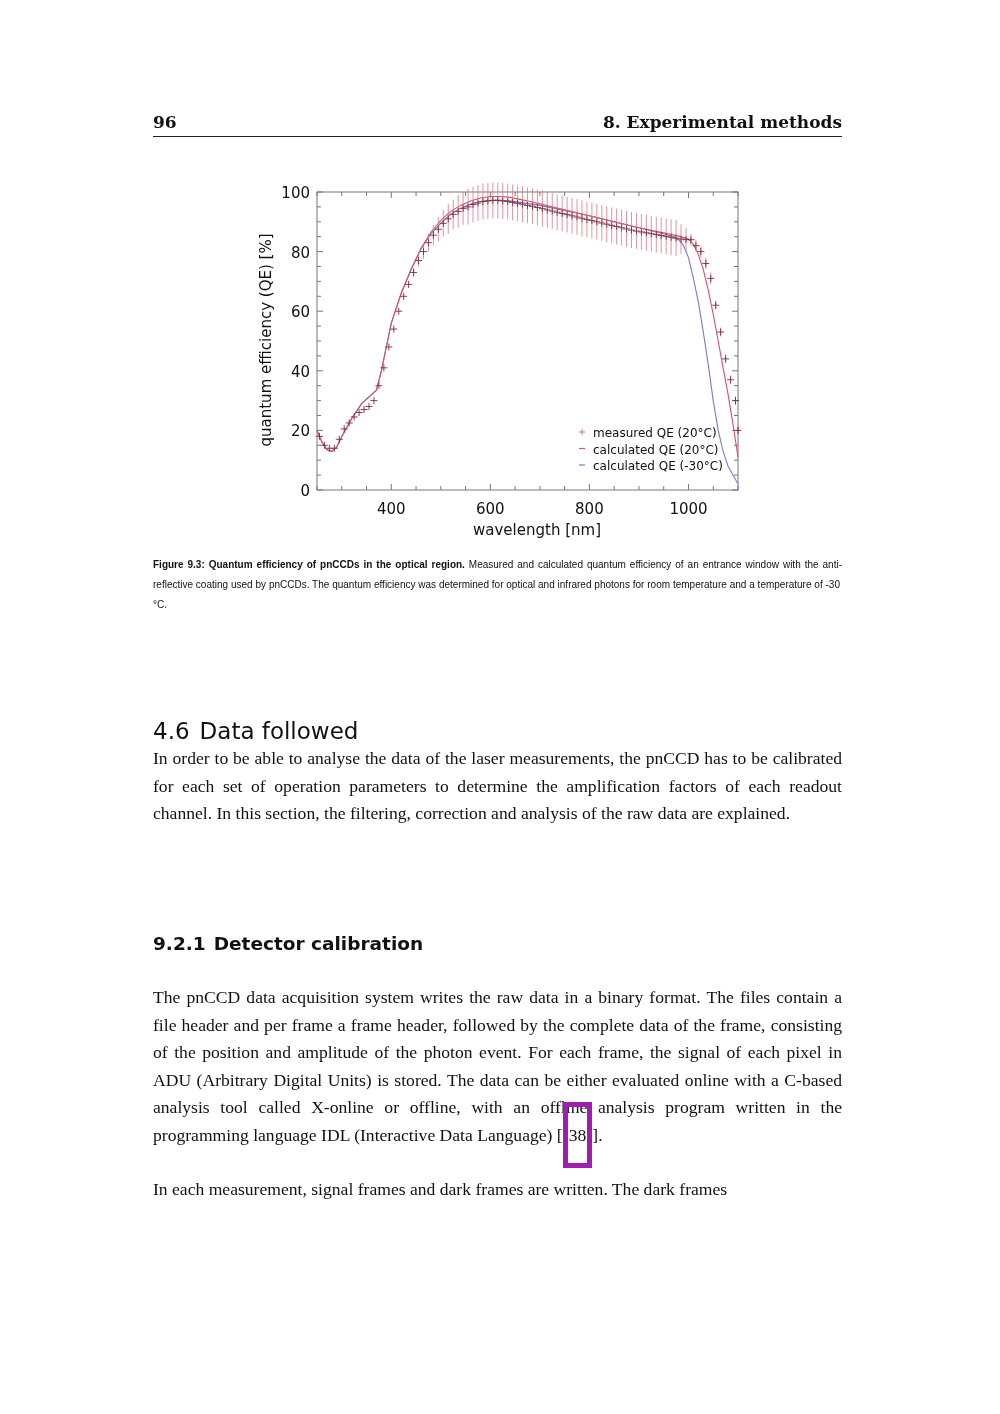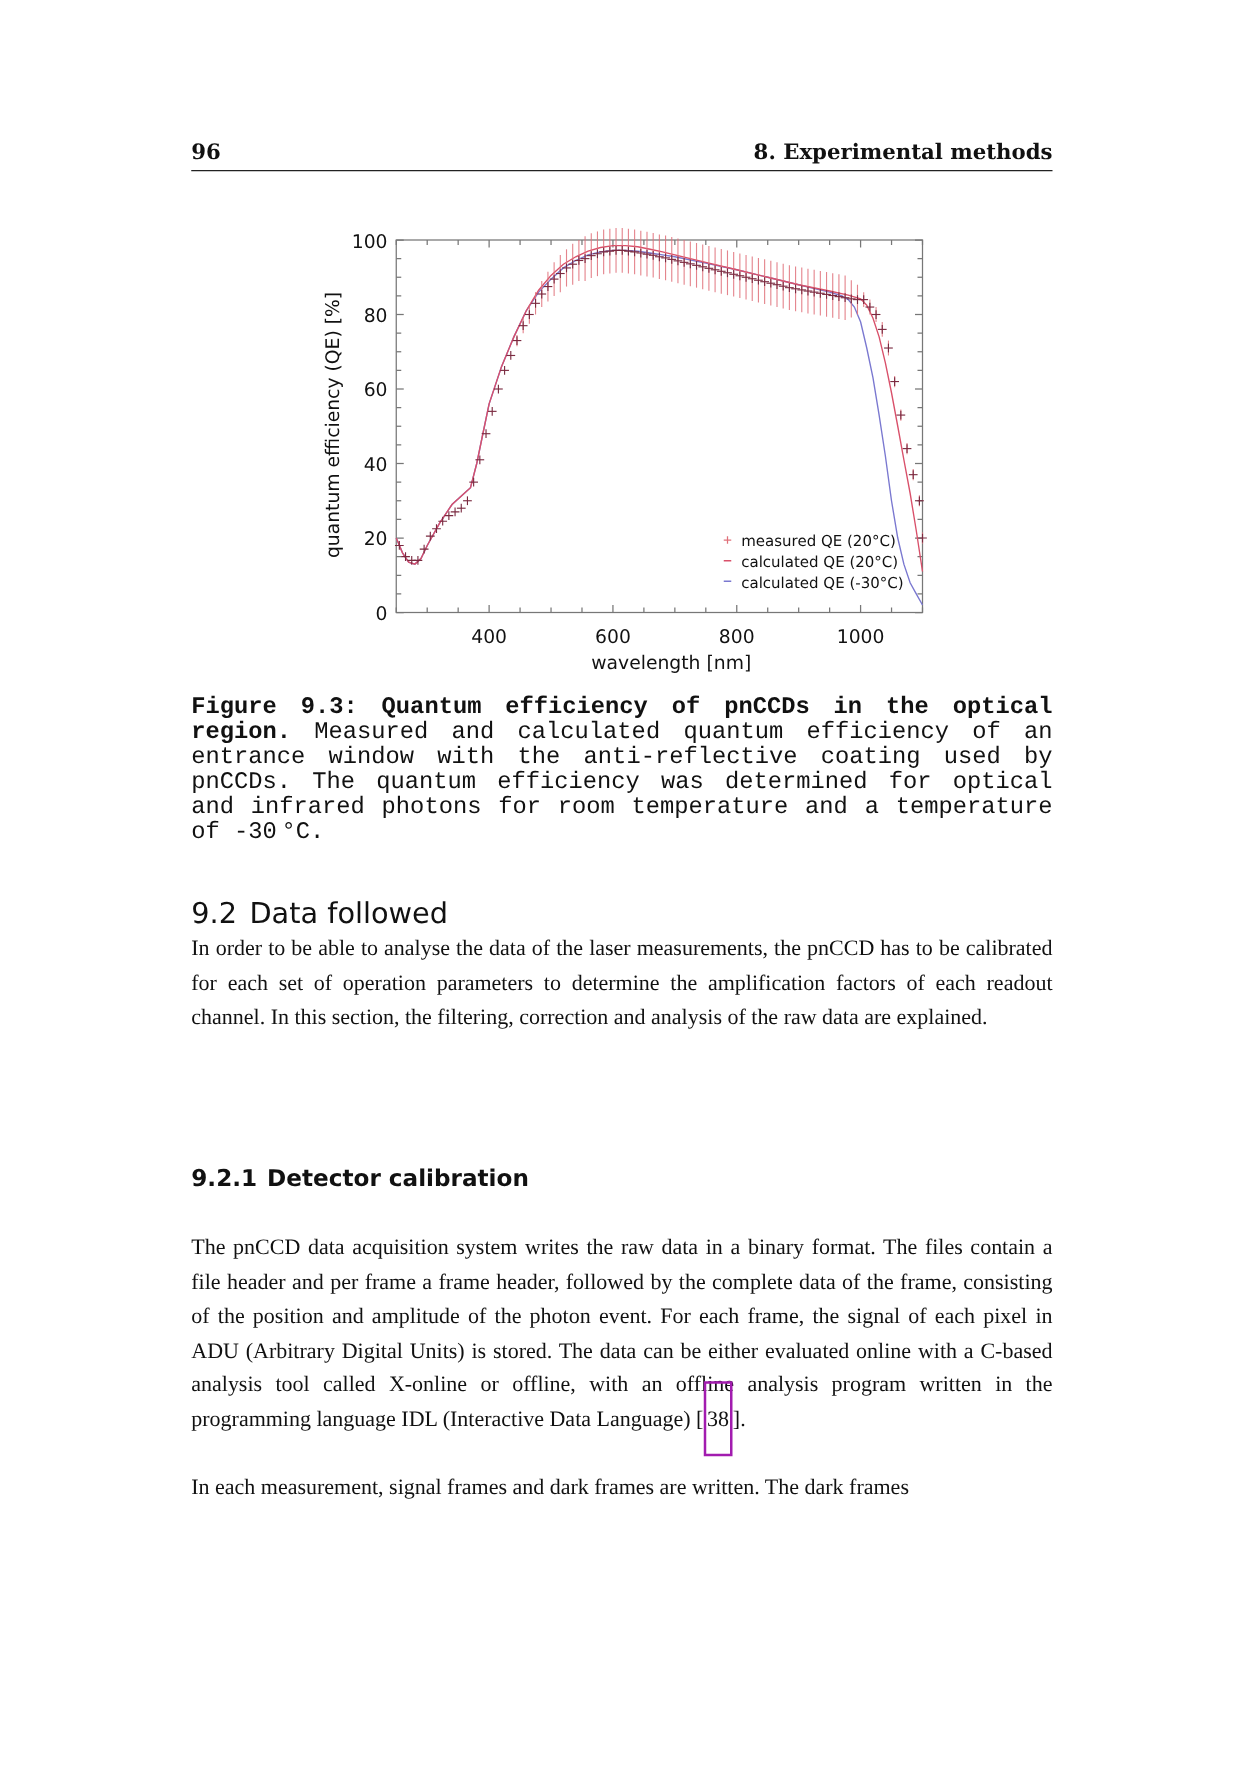--- a/index.html
+++ b/index.html
@@ -2,31 +2,31 @@
 <html><head>
 <meta charset="utf-8">
 <style>
   html, body { margin: 0; padding: 0; background: #ffffff; }
   body { width: 1000px; height: 1414px; position: relative; font-family: "Liberation Serif", "DejaVu Serif", serif; color: #111; }
   .header { position: absolute; left: 153px; top: 110px; width: 689px; height: 26px; border-bottom: 1.3px solid #222; }
   .header .pg { position: absolute; left: 0; top: 2px; font-weight: bold; font-size: 17px; font-family: "DejaVu Serif", serif; }
   .header .ch { position: absolute; right: 0; top: 2px; font-weight: bold; font-size: 17px; font-family: "DejaVu Serif", serif; }
   #chart { position: absolute; left: 240px; top: 175px; width: 520px; height: 370px; }
   #chart text { font-family: "DejaVu Sans", sans-serif; fill: #111; }
-  .caption { position: absolute; left: 153px; top: 555px; width: 689px; font-family: Liberation Mono, monospace; font-size: 19px; line-height: 20px; text-align: justify; }
+  .caption { position: absolute; left: 153px; top: 555px; width: 689px; font-family: Liberation Sans, sans-serif; font-size: 10px; line-height: 20px; text-align: justify; }
   .caption b { font-weight: bold; }
   h2 { position: absolute; left: 153px; top: 718px; margin: 0; font-family: "DejaVu Sans", sans-serif; font-weight: normal; font-size: 23px; }
   h2 .num { margin-right: 10px; }
   h3 { position: absolute; left: 153px; top: 933px; margin: 0; font-family: "DejaVu Sans", sans-serif; font-weight: bold; font-size: 18.5px; }
   h3 .num { margin-right: 8px; }
   .para { position: absolute; left: 153px; width: 689px; font-size: 17.6px; line-height: 27.6px; text-align: justify; }
   .p1 { top: 745px; }
   .p2 { top: 984px; }
   .p3 { top: 1176px; }
-  .cite { border: 2px solid #a21caf; padding: 18px 1px; color: #111; cursor: pointer; }
+  .cite { border: 5px solid #a21caf; padding: 18px 1px; color: #111; cursor: pointer; }
 </style>
 </head>
 <body>
 
 <div class="header">
   <span class="pg">96</span>
   <span class="ch">8. Experimental methods</span>
 </div>
 
 <svg id="chart" viewBox="240 175 520 370" xmlns="http://www.w3.org/2000/svg">
@@ -546,21 +546,21 @@
       <text x="593" y="470" font-size="12">calculated QE (-30°C)</text>
     </g>
   <text x="0" y="0" font-size="15" text-anchor="middle" transform="translate(271,340) rotate(-90)">quantum efficiency (QE) [%]</text>
   <text x="537" y="535" font-size="15" text-anchor="middle">wavelength [nm]</text>
 </svg>
 
 <div class="caption">
   <b>Figure 9.3: Quantum efficiency of pnCCDs in the optical region.</b><span> Measured and calculated quantum efficiency of an entrance window with the anti-reflective coating used by pnCCDs.  The quantum efficiency was determined for optical and infrared photons for room temperature and a temperature of -30 °C.</span>
 </div>
 
-<h2><span class="num">9.2</span><span>Data followed</span></h2>
+<h2><span class="num">4.6</span><span>Data followed</span></h2>
 
 <div class="para p1">In order to be able to analyse the data of the laser measurements, the pnCCD has to be calibrated for each set of operation parameters to determine the amplification factors of each readout channel. In this section, the filtering, correction and analysis of the raw data are explained.</div>
 
 <h3><span class="num">9.2.1</span><span>Detector calibration</span></h3>
 
 <div class="para p2"><span>The pnCCD data acquisition system writes the raw data in a binary format. The files contain a file header and per frame a frame header, followed by the complete data of the frame, consisting of the position and amplitude of the photon event. For each frame, the signal of each pixel in ADU (Arbitrary Digital Units) is stored. The data can be either evaluated online with a C-based analysis tool called X-online or offline, with an offline analysis program written in the programming language IDL (Interactive Data Language) </span>[<span class="cite">38</span>]<span>.</span></div>
 
 <div class="para p3">In each measurement, signal frames and dark frames are written. The dark frames</div>
 
 </body></html>

